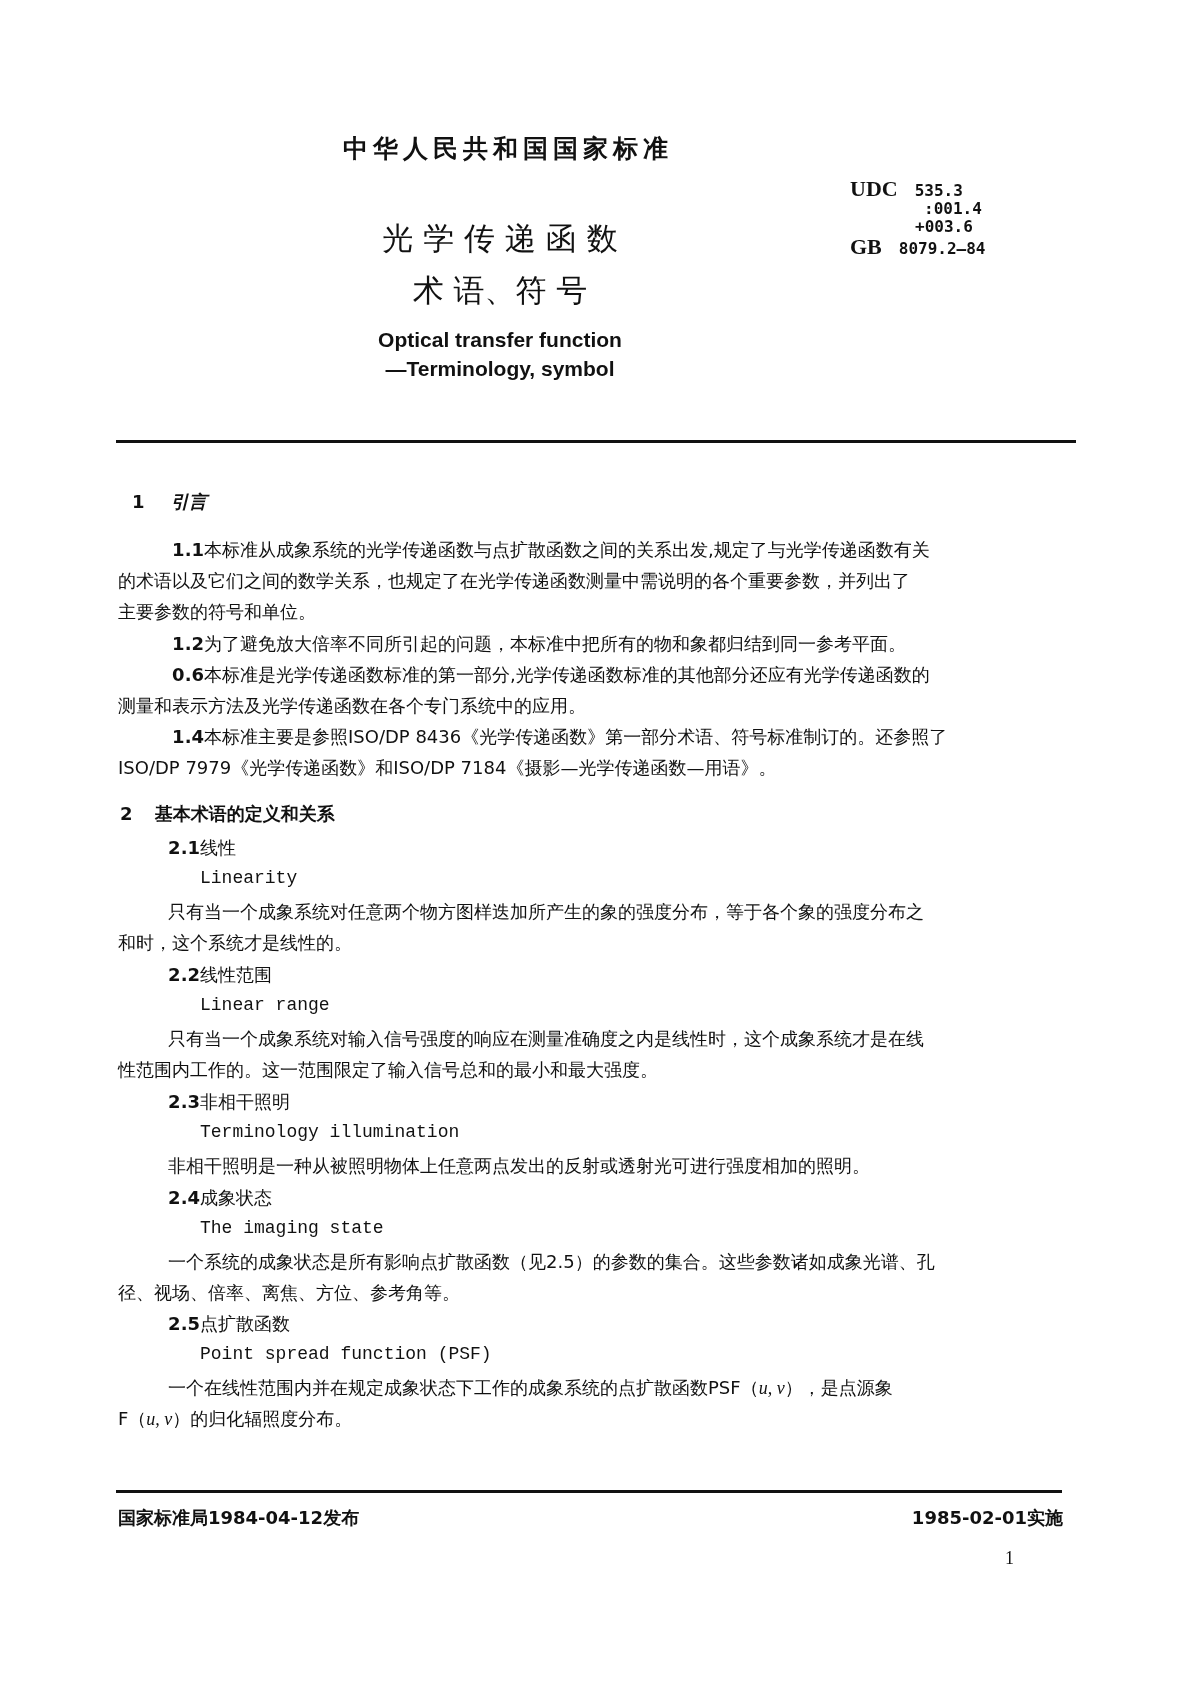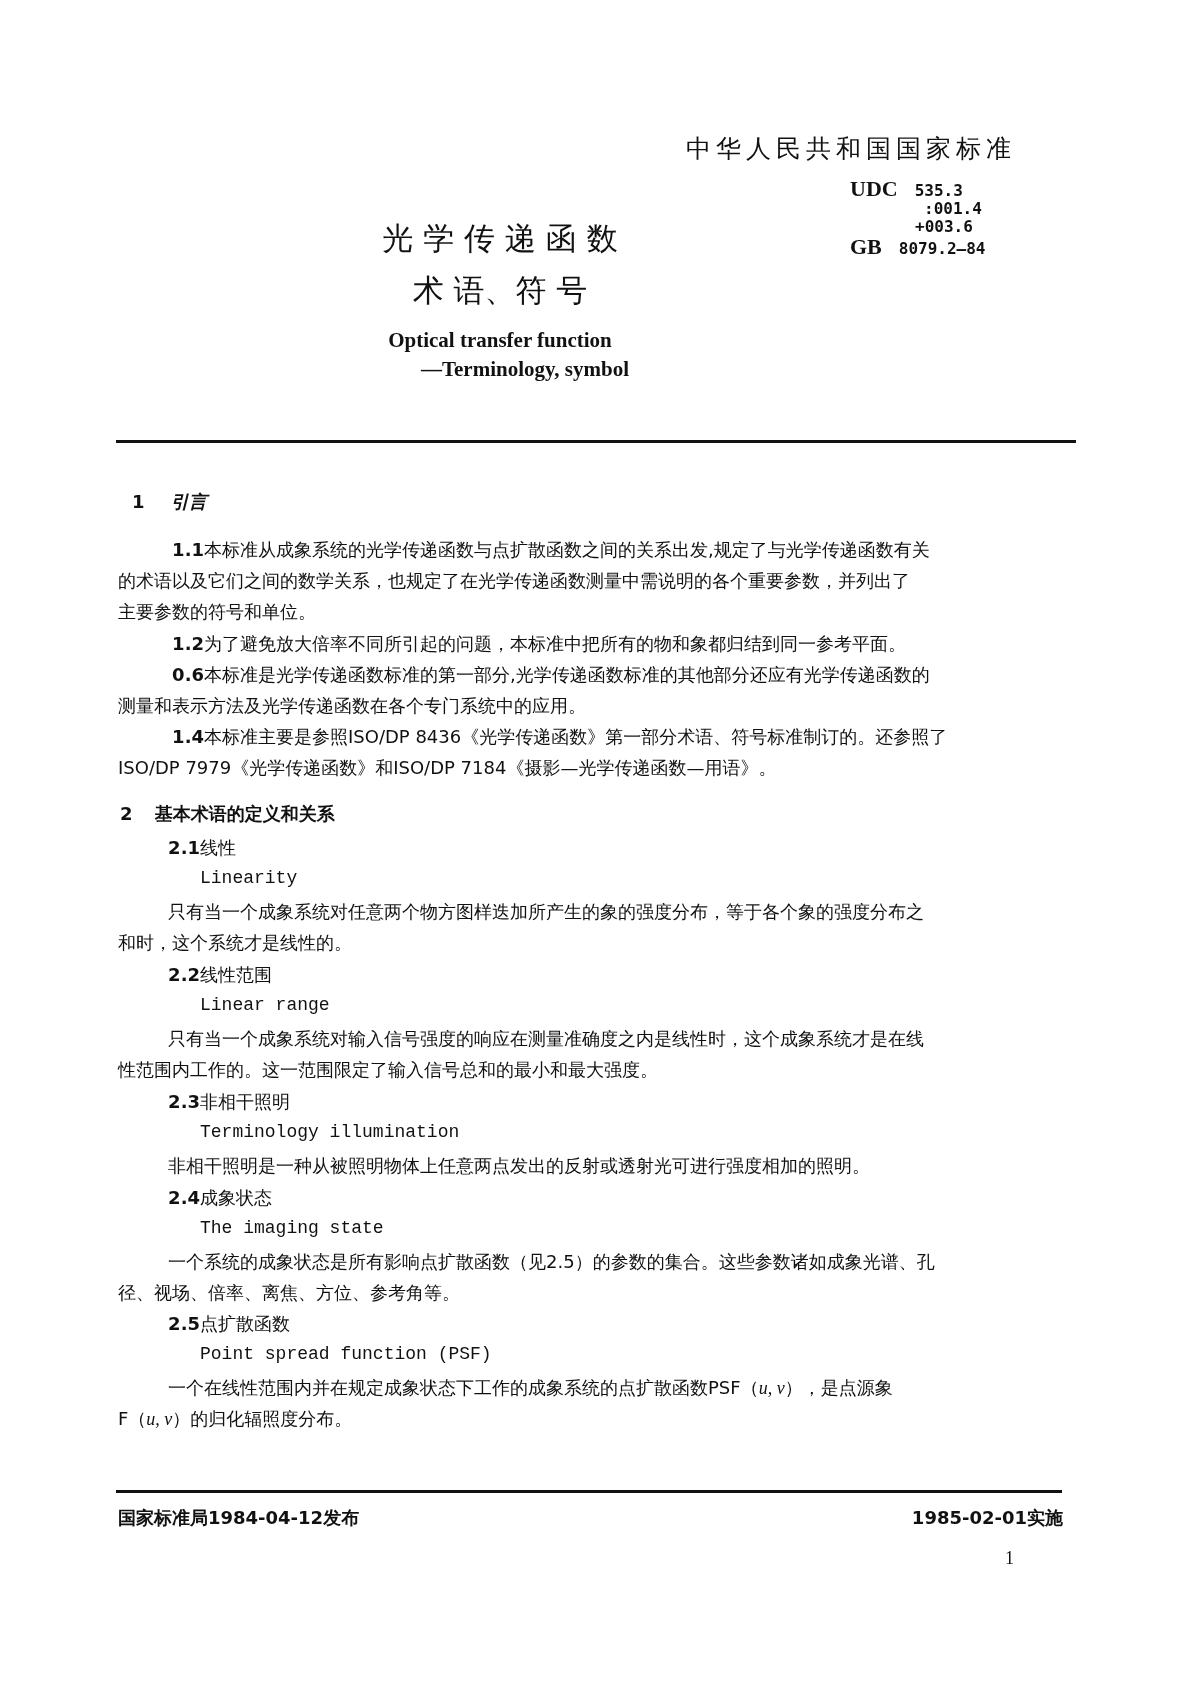--- a/index.html
+++ b/index.html
@@ -1,25 +1,25 @@
 <!DOCTYPE html>
 <html><head>
 <meta charset="utf-8">
 <style>
   html, body { margin: 0; padding: 0; background: #ffffff; }
   body { width: 1191px; height: 1684px; position: relative; overflow: hidden; color: #111111;
          font-family: "DejaVu Sans", sans-serif; }
   .abs { position: absolute; white-space: nowrap; }
-  .std-header { left: 16px; width: 1000px; text-align: right; top: 132px; font-size: 25px; font-weight: normal; letter-spacing: 5px; }
+  .std-header { left: 8px; width: 1000px; text-align: center; top: 132px; font-size: 25px; font-weight: bold; letter-spacing: 5px; }
   .udc { left: 850px; top: 178px; font-size: 20px; font-weight: bold; line-height: 22px; }
   .udc .lbl { font-family: "Liberation Serif", serif; font-size: 22px; }
   .udc .num { font-family: "DejaVu Sans Mono", monospace; font-size: 16px; font-weight: bold; }
   .udc-row { position: absolute; white-space: nowrap; text-align: center; }
   .title-cn { left: 0; width: 1000px; text-align: center; font-size: 31px; }
-  .title-en { left: 0; width: 1000px; text-align: center; font-family: Liberation Serif, serif; font-weight: bold; font-size: 21px; }
+  .title-en { left: 0; width: 1000px; text-align: center; font-family: Liberation Sans, sans-serif; font-weight: bold; font-size: 21px; }
   .rule { position: absolute; background: #111111; }
   .body-line { font-size: 18px; line-height: 24px; }
   .sec { font-weight: bold; }
   .num-b { font-weight: bold; font-family: "DejaVu Sans", sans-serif; display: inline-block; text-align: right; }
   .en-term { font-family: "Liberation Mono", monospace; font-size: 18px; }
   .it { font-style: italic; font-family: "Liberation Serif", serif; }
   .foot { font-size: 18px; font-weight: bold; }
   .pg { font-family: "Liberation Serif", serif; font-size: 18px; }
 </style>
 </head>
@@ -36,21 +36,21 @@
   <div class="udc-row num" style="left:65px;top:38px;">+003.6</div>
   <div class="udc-row" style="left:0;top:58px;">
     <span class="lbl">GB</span>
     <span class="num" style="margin-left:10px;">8079.2—84</span>
   </div>
 </div>
 
 <div class="abs title-cn" style="top:218px;">光 学 传 递 函 数</div>
 <div class="abs title-cn" style="top:270px;">术 语、符 号</div>
 <div class="abs title-en" style="top:328px;">Optical transfer function</div>
-<div class="abs title-en" style="top:357px;padding-left:25px;">—Terminology, symbol</div>
+<div class="abs title-en" style="top:357px;">—Terminology, symbol</div>
 
 <div class="rule" style="left:116px;top:440px;width:960px;height:3px;"></div>
 
 <div class="abs body-line sec" style="left:132px;top:490px;">
   <span>1</span>
   <span style="margin-left:20px;font-style:italic;">引言</span>
 </div>
 
 <div class="abs body-line" style="left:152px;top:538px;">
   <span class="num-b" style="width:52px;">1.1</span><span>本标准从成象系统的光学传递函数与点扩散函数之间的关系出发,规定了与光学传递函数有关</span>

